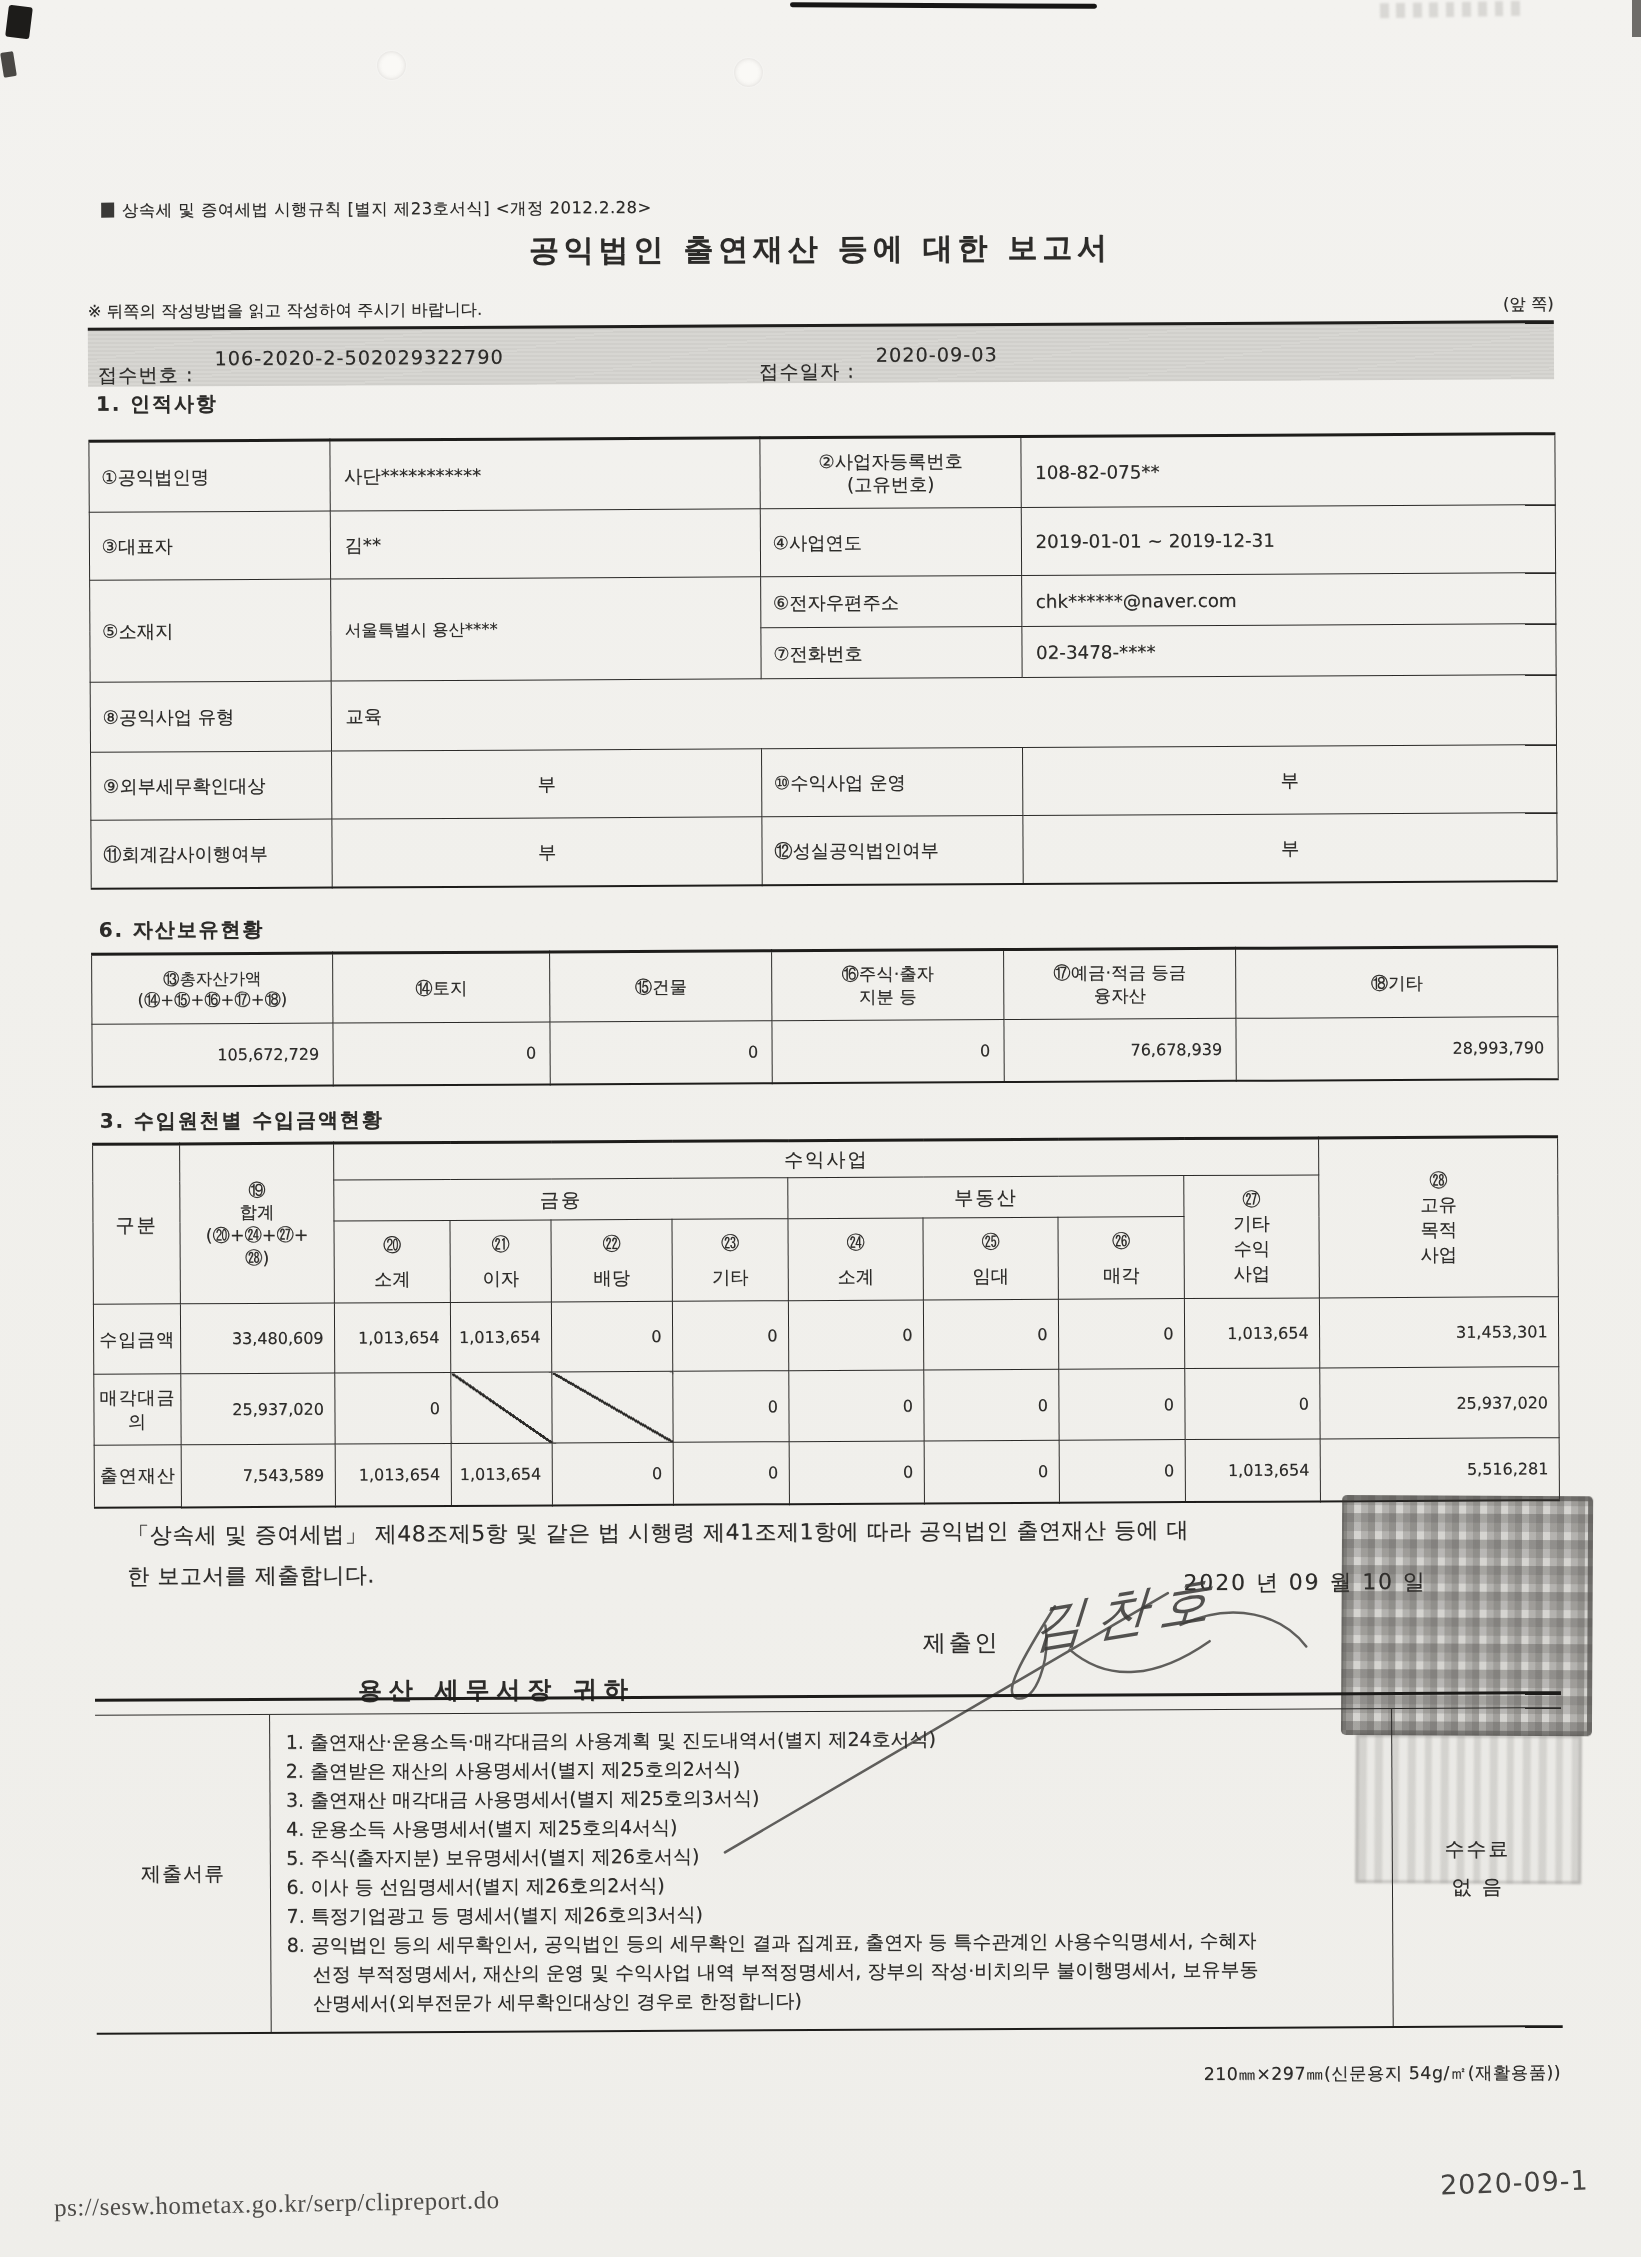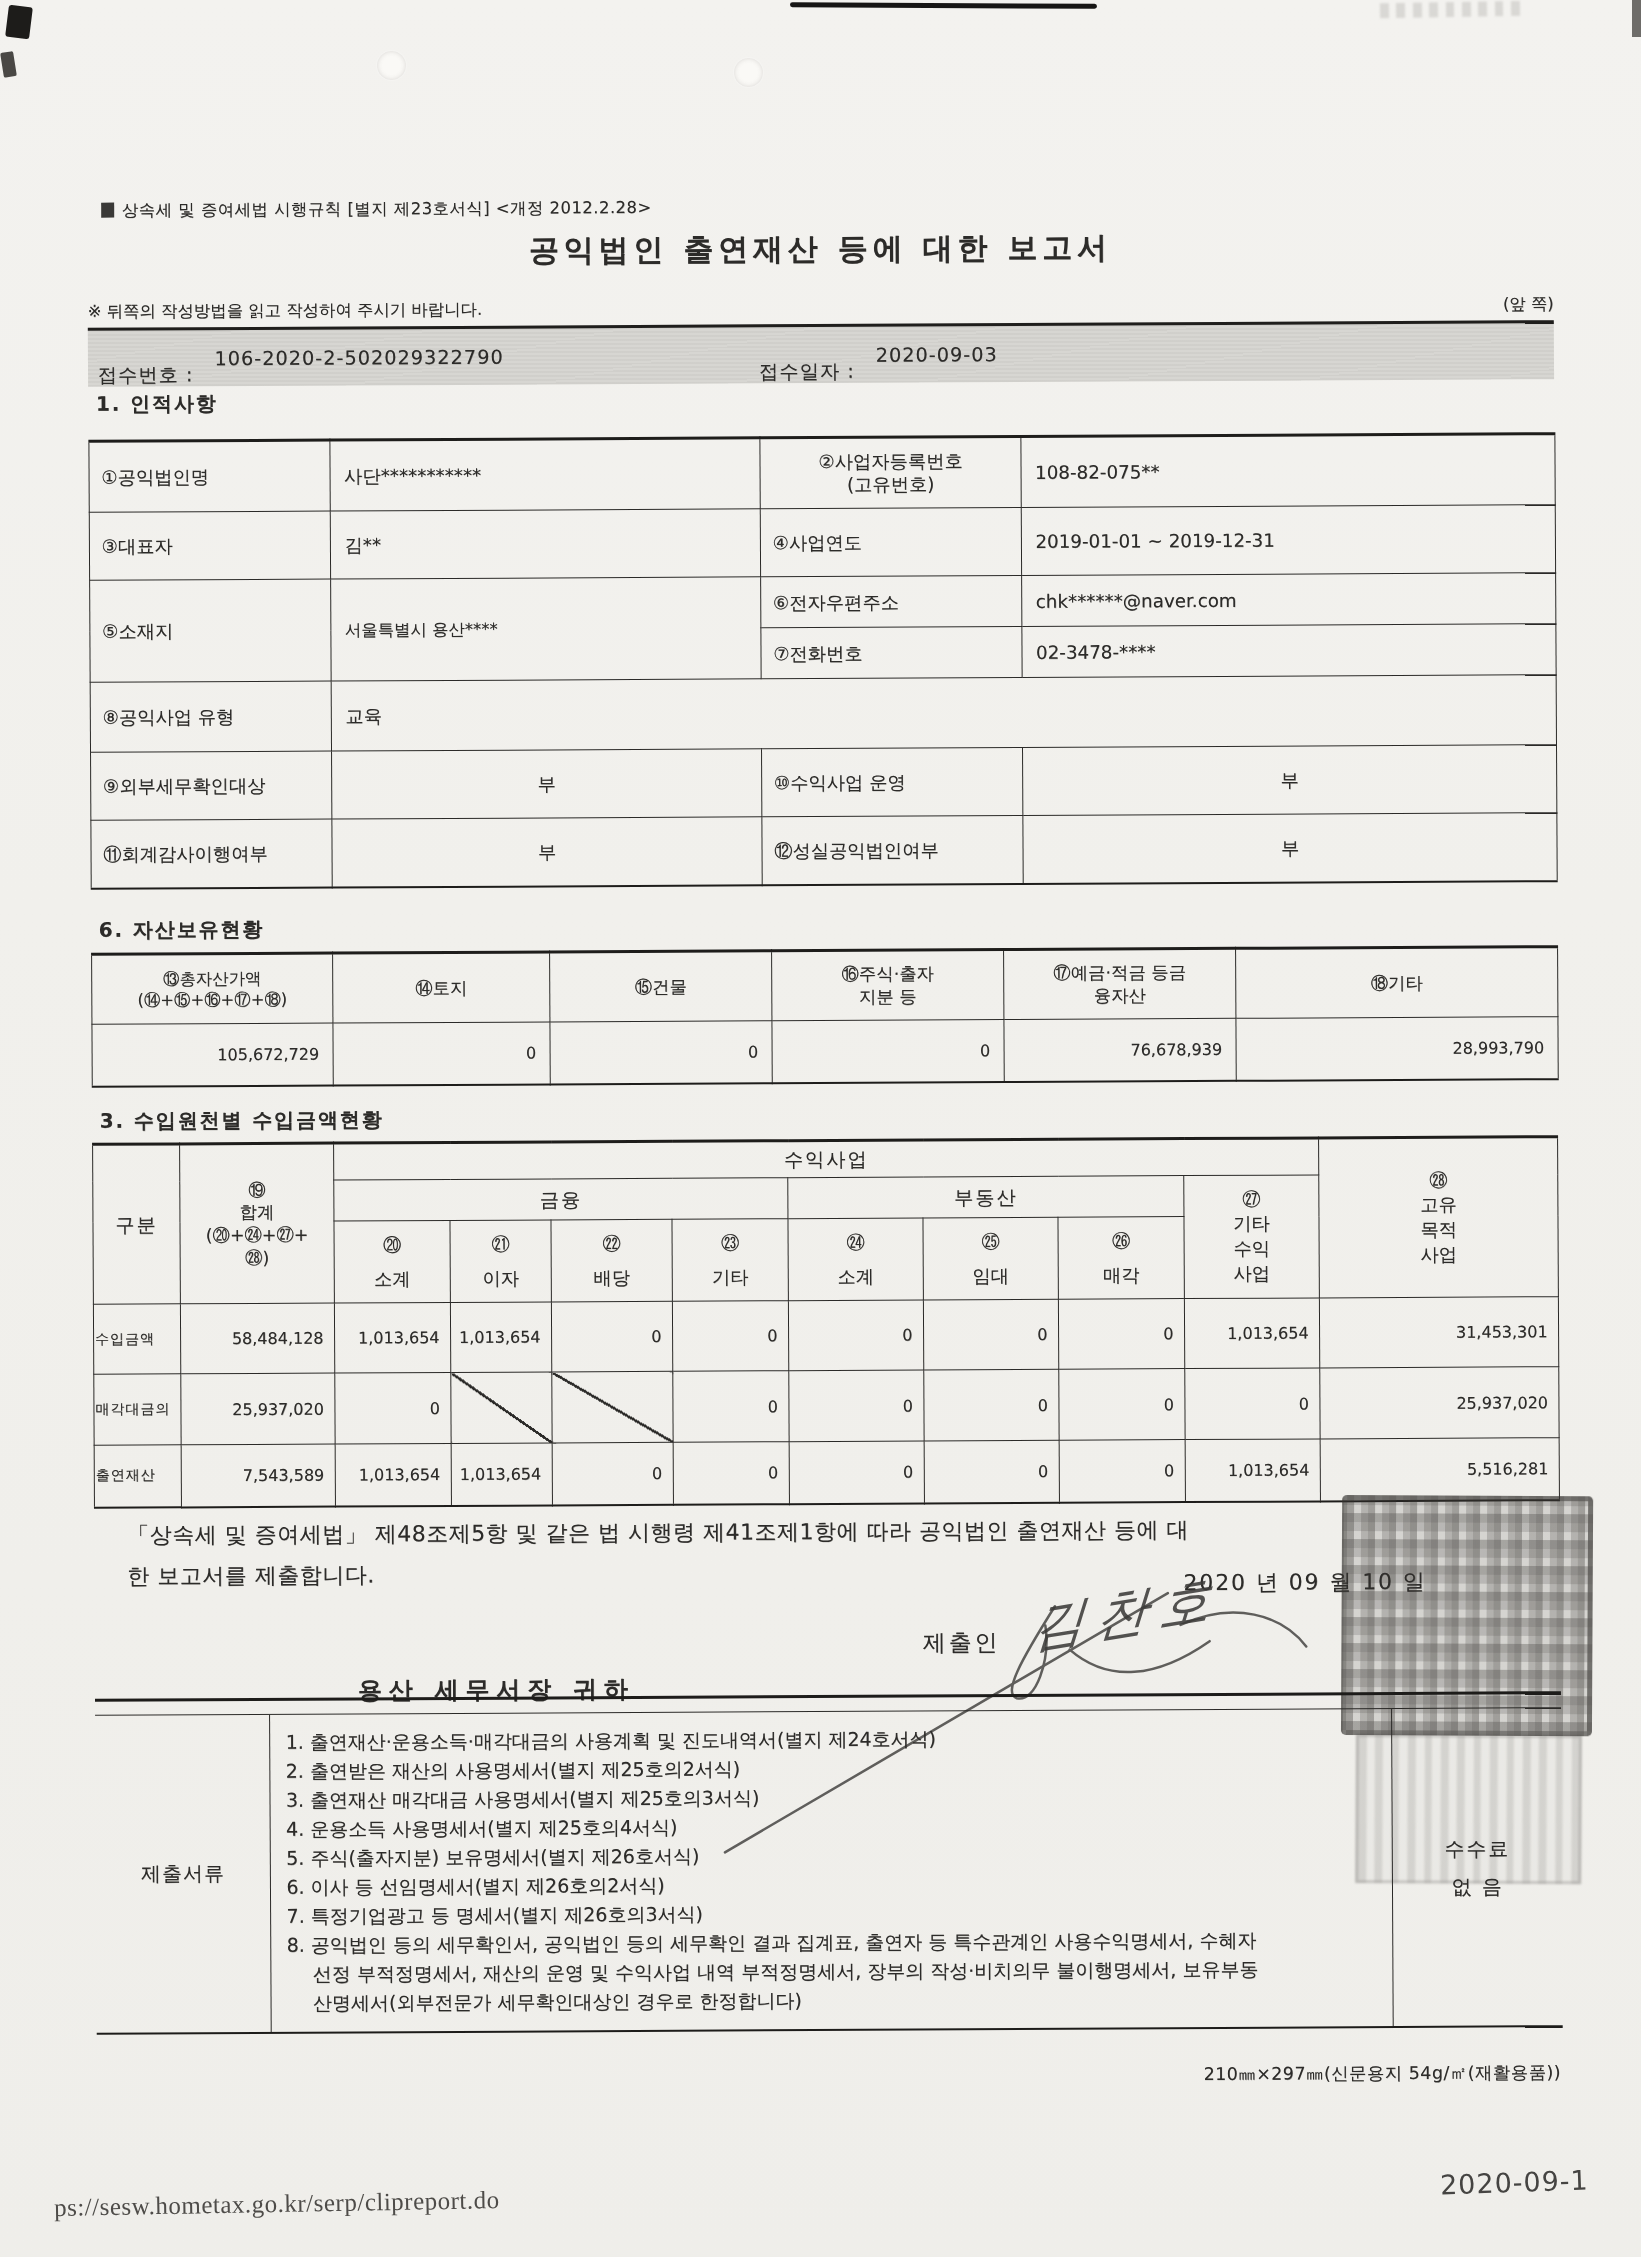--- a/index.html
+++ b/index.html
@@ -59,21 +59,21 @@
   .t2{top:949px;}
   .t2 th{font-size:17.4px;text-align:center;line-height:1.3;}
   .t2 td{font-size:16px;text-align:right;padding-right:13.5px;}
 
   .t3{top:1139px;}
   .t3 th{font-size:18.3px;text-align:center;}
   .t3 .grp{font-size:19.3px;letter-spacing:1.9px;}
   .t3 .tot{font-size:17.4px;line-height:1.3;}
   .t3 .subh{line-height:1.85;}
   .t3 .tall{line-height:1.35;}
-  .t3 .rowlab{font-size:14px;letter-spacing:1px;}
+  .t3 .rowlab{font-size:18px;text-align:center;letter-spacing:1px;}
   .t3 .num{font-size:16px;text-align:right;padding-right:10.6px;}
   .t3 .diag{
     background-image:linear-gradient(to right top,
       transparent calc(50% - 1.3px),#2b2a28 calc(50% - 1.3px),
       #2b2a28 calc(50% + 1.3px),transparent calc(50% + 1.3px));
   }
 
   .decl{top:1512px;left:33px;width:1081px;font-size:22px;line-height:1.85;word-break:break-all;letter-spacing:0.5px;}
   .date-line{top:1570px;left:1089px;font-size:22px;letter-spacing:1.9px;}
   .submitter{top:1628px;left:828px;font-size:23px;letter-spacing:2.9px;}
@@ -296,21 +296,21 @@
 기타</th>
         <th class="subh pl ink">㉔
 소계</th>
         <th class="subh pl ink">㉕
 임대</th>
         <th class="subh pl ink">㉖
 매각</th>
       </tr>
       <tr style="height:70px">
         <td class="rowlab ink">수입금액</td>
-        <td class="num ink">58,484,128</td>
+        <td class="num ink">33,480,609</td>
         <td class="num ink">1,013,654</td>
         <td class="num ink">1,013,654</td>
         <td class="num ink">0</td>
         <td class="num ink">0</td>
         <td class="num ink">0</td>
         <td class="num ink">0</td>
         <td class="num ink">0</td>
         <td class="num ink">1,013,654</td>
         <td class="num ink">31,453,301</td>
       </tr>

